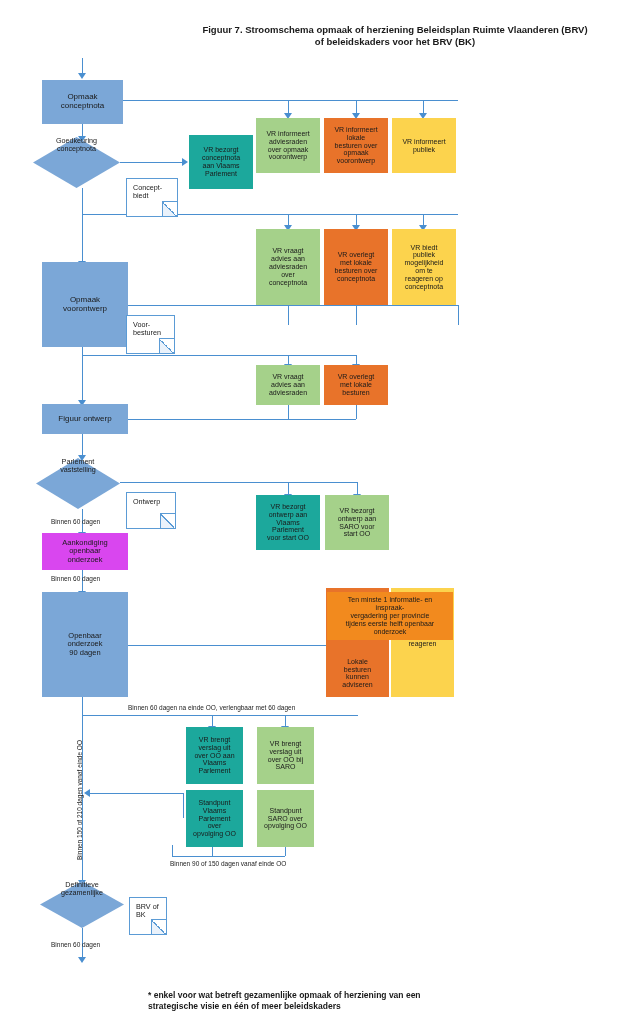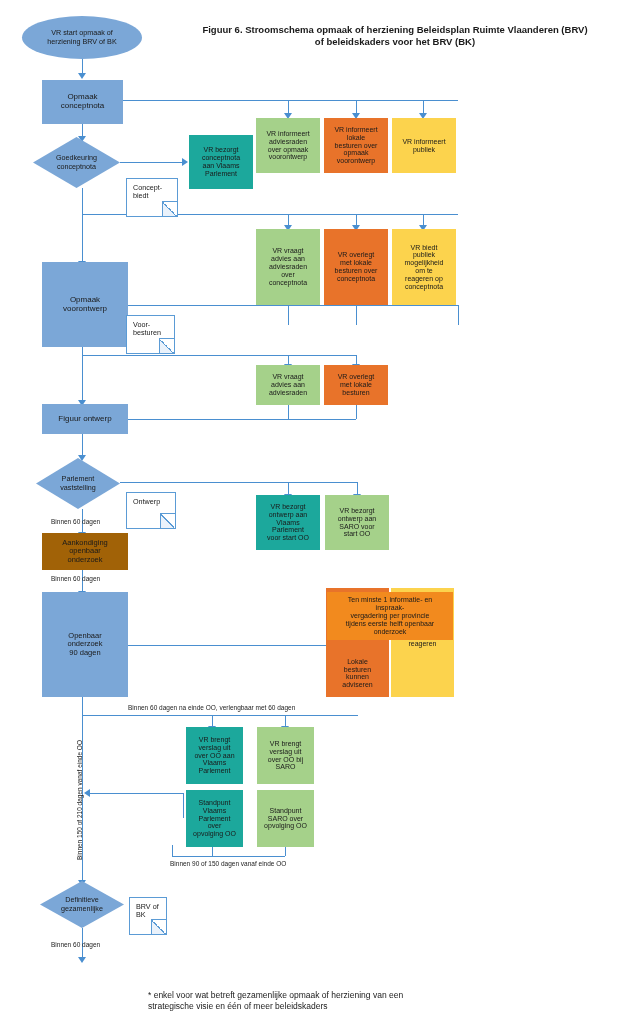--- a/index.html
+++ b/index.html
@@ -25,21 +25,20 @@
     line-height:1.12;
     white-space:pre-line;
     overflow:hidden;
   }
   
   .ellipse{ border-radius:50%; }
   .rect{}
   .diamond-wrap{
     position:absolute;
     display:flex;
-    align-items:center;
     justify-content:center;
   }
   .diamond-bg{
     position:absolute;
     left:0; top:0; width:100%; height:100%;
   }
   .diamond-lbl{
     position:relative;
     z-index:2;
     text-align:center;
@@ -95,28 +94,29 @@
     font-weight:bold;
     text-align:center;
     line-height:1.3;
     white-space:pre-line;
   }
   .footnote{
     position:absolute;
     line-height:1.35;
     white-space:pre-line;
     text-align:left;
+    font-weight:bold;
   }
 </style>
 </head>
 <body>
 
 <div id="canvas">
 
-  <div class="title" style="left:170px; top:24px; width:450px; font-size:9.5px;">Figuur 6. Stroomschema opmaak of herziening Beleidsplan Ruimte Vlaanderen (BRV)
+  <div class="title" style="left:170px; top:24px; width:450px; font-size:9.5px;">Figuur 7. Stroomschema opmaak of herziening Beleidsplan Ruimte Vlaanderen (BRV)
 of beleidskaders voor het BRV (BK)</div>
 
   <div class="vline" style="left:82px; top:58px; height:16px;"></div>
   <div class="arrow-d" style="left:77.5px; top:73px;"></div>
 
   <div class="hline" style="left:123px; top:100px; width:335px;"></div>
   <div class="vline" style="left:288px; top:100px; height:14px;"></div>
   <div class="arrow-d" style="left:283.5px; top:113px;"></div>
   <div class="vline" style="left:356px; top:100px; height:14px;"></div>
   <div class="arrow-d" style="left:351.5px; top:113px;"></div>
@@ -200,23 +200,20 @@
   <div class="vline" style="left:212px; top:840px; height:16px;"></div>
   <div class="vline" style="left:285px; top:840px; height:16px;"></div>
   <div class="hline" style="left:172px; top:856px; width:113px;"></div>
   <div class="vline" style="left:172px; top:845px; height:11px;"></div>
   <div class="edge-lbl" style="left:170px; top:860px;">Binnen 90 of 150 dagen vanaf einde OO</div>
 
   <div class="vline" style="left:82px; top:928px; height:30px;"></div>
   <div class="arrow-d" style="left:77.5px; top:957px;"></div>
   <div class="edge-lbl" style="left:51px; top:941px;">Binnen 60 dagen</div>
 
-  <div class="node ellipse" style="left:22px; top:16px; width:120px; height:43px;
-              background:#7BA7D7; color:#1a1a1a; font-size:7.2px;">VR start opmaak of
-herziening  BRV of BK</div>
 
   <div class="node rect" style="left:42px; top:80px; width:81px; height:44px;
               background:#7BA7D7; font-size:8px;">Opmaak
 conceptnota</div>
 
   <div class="diamond-wrap" style="left:33px; top:137px; width:87px; height:51px;">
     <svg class="diamond-bg" viewBox="0 0 87 51" preserveAspectRatio="none">
       <polygon points="43.5,0 87,25.5 43.5,51 0,25.5" fill="#7BA7D7"></polygon>
     </svg>
     <span class="diamond-lbl" style="font-size:7.2px;">Goedkeuring
@@ -310,21 +307,21 @@
 Vlaams
 Parlement
 voor start OO</div>
   <div class="node rect" style="left:325px; top:495px; width:64px; height:55px;
               background:#A5D18A; font-size:7px;">VR bezorgt
 ontwerp aan
 SARO voor
 start OO</div>
 
   <div class="node rect" style="left:42px; top:533px; width:86px; height:37px;
-              background:#a16207; font-size:7.5px;">Aankondiging
+              background:#d946ef; font-size:7.5px;">Aankondiging
 openbaar
 onderzoek</div>
 
   <div class="node rect" style="left:42px; top:592px; width:86px; height:105px;
               background:#7BA7D7; font-size:7.5px;">Openbaar
 onderzoek
 90 dagen</div>
 
   <div class="node rect" style="left:326px; top:588px; width:63px; height:109px;
               background:#E8732A; font-size:7px; align-items:flex-end; padding-bottom:8px;">Lokale

